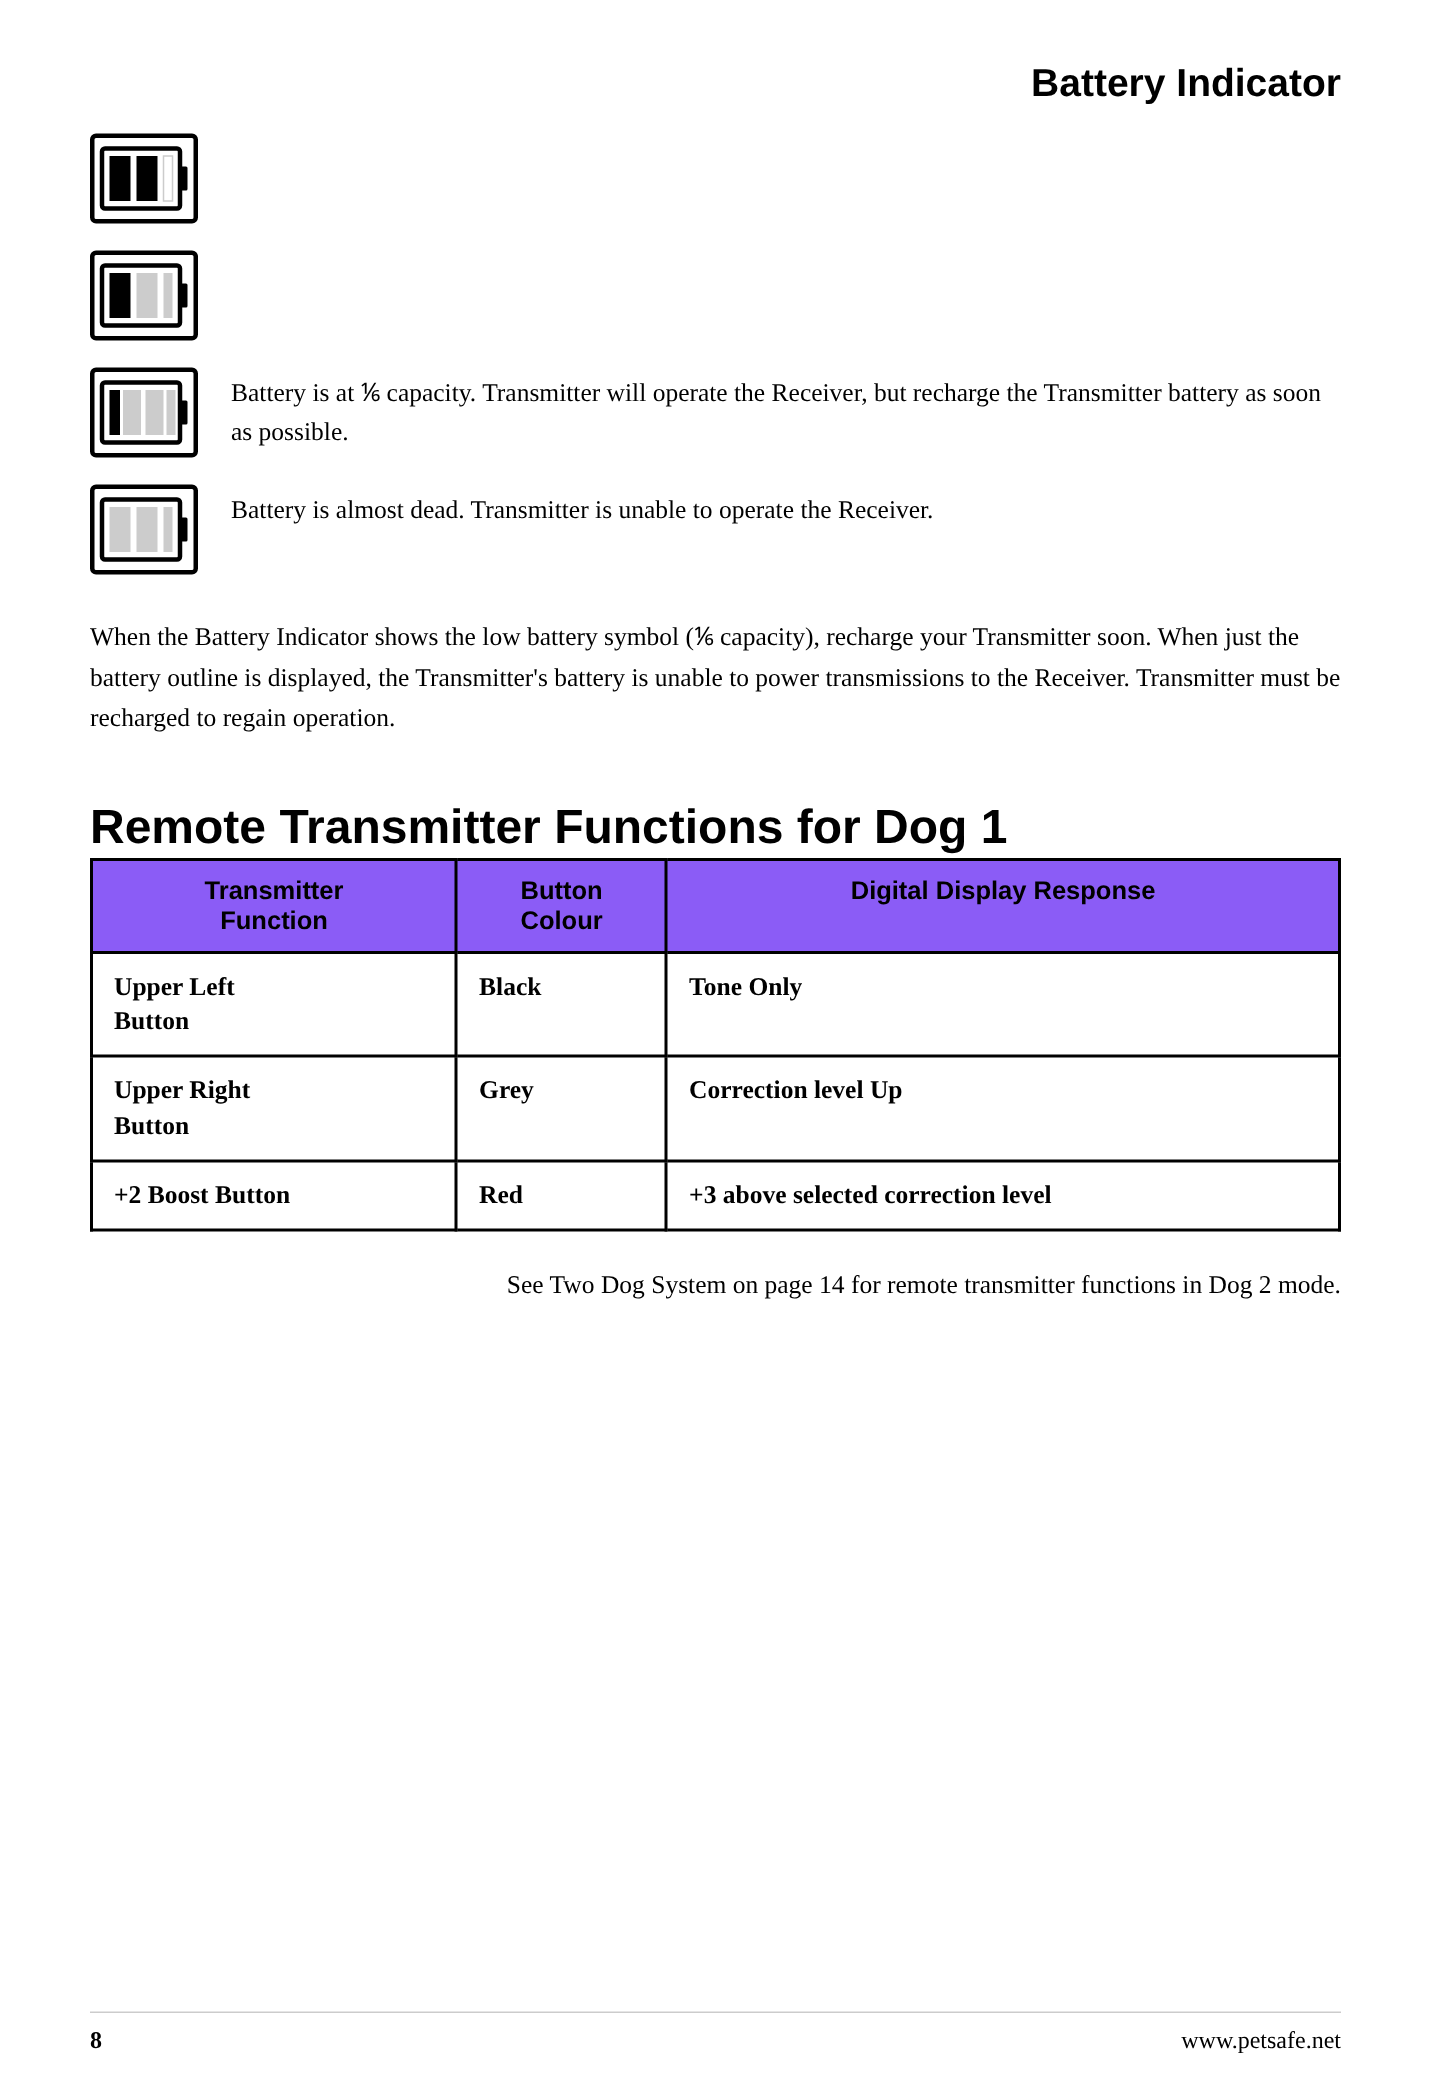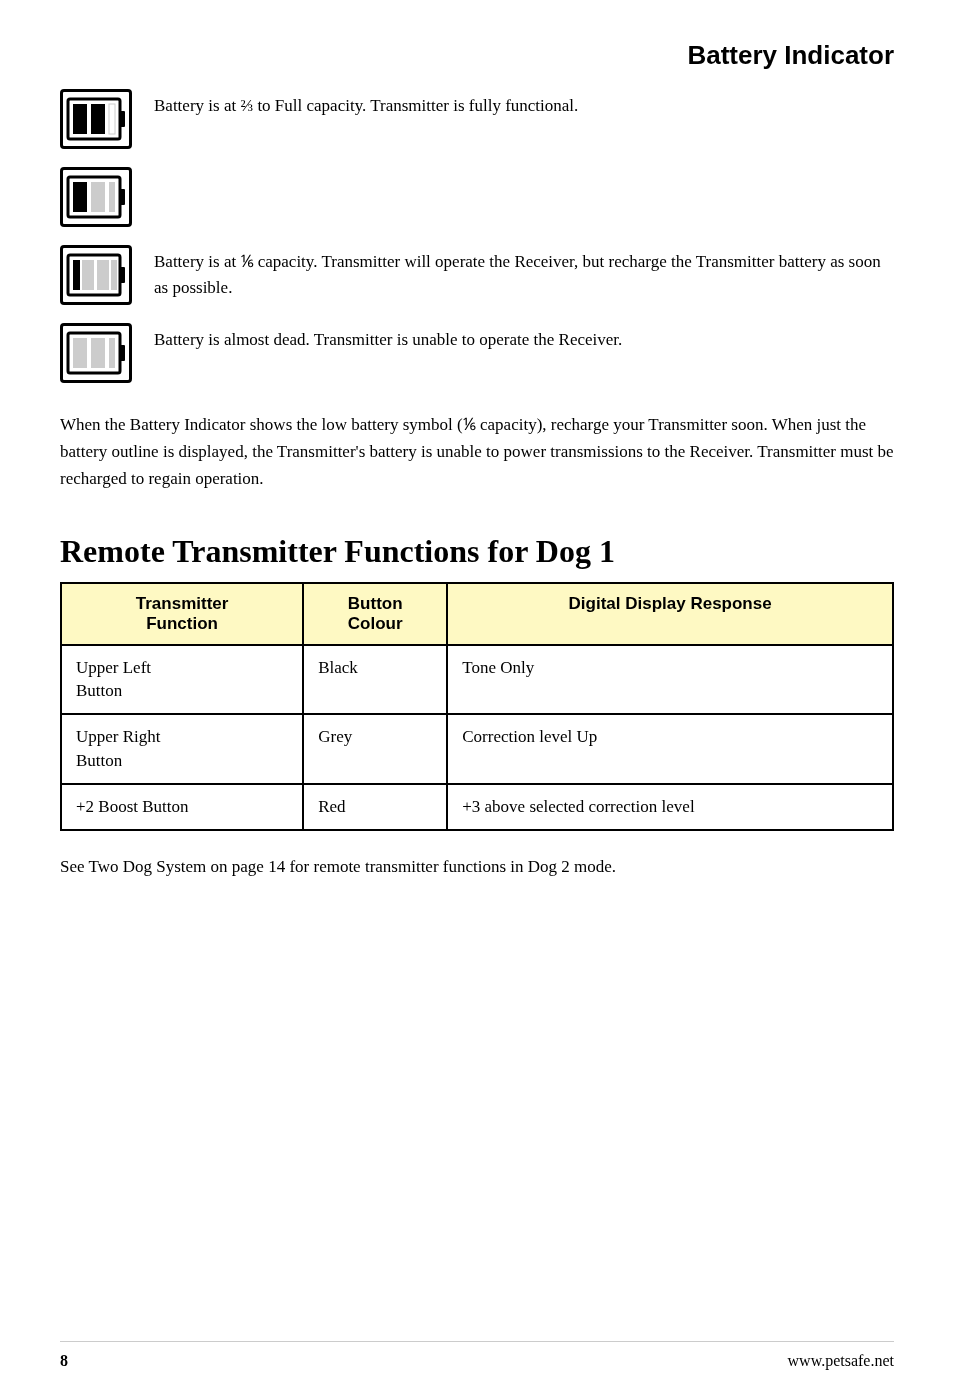--- a/index.html
+++ b/index.html
@@ -61,55 +61,57 @@
     .battery-description {
       font-size: 17px;
       line-height: 1.6;
       margin-bottom: 40px;
     }
 
     
     .remote-title {
       font-size: 32px;
       font-weight: bold;
-      font-family: Liberation Serif, serif;
-      margin-bottom: 12px;
+      font-family: Liberation Sans, sans-serif;
+      margin-bottom: 2px;
     }
 
     
     .functions-table {
       width: 100%;
       border-collapse: collapse;
       margin-bottom: 22px;
       font-size: 17px;
     }
 
     .functions-table th,
     .functions-table td {
       border: 2px solid #000;
       padding: 10px 14px;
       vertical-align: top;
+      font-weight: bold;
     }
 
     .functions-table th {
       font-weight: bold;
-      background: #fef9c3;
+      background: #8b5cf6;
       font-family: Arial, Helvetica, sans-serif;
       font-size: 17px;
     }
 
     .functions-table td {
       font-size: 17px;
       line-height: 1.4;
     }
 
     .footer-note {
       font-size: 17px;
       line-height: 1.6;
       margin-bottom: 60px;
+      text-align: right;
     }
 
     
     .page-footer {
       display: flex;
       justify-content: space-between;
       align-items: center;
       border-top: 1px solid #ccc;
       padding-top: 10px;
       margin-top: auto;
@@ -142,21 +144,20 @@
         <rect x="2" y="4" width="52" height="40" rx="2" ry="2" fill="none" stroke="#000" stroke-width="3"></rect>
 
         <rect x="54" y="16" width="5" height="16" rx="1" fill="#000"></rect>
 
         <rect x="7" y="9" width="14" height="30" fill="#000"></rect>
         <rect x="25" y="9" width="14" height="30" fill="#000"></rect>
 
         <rect x="43" y="9" width="6" height="30" fill="none" stroke="#ccc" stroke-width="1"></rect>
       </svg>
     </div>
-    <p class="battery-text">Battery is at ⅔ to Full capacity. Transmitter is fully functional.</p>
   </div>
 
   <div class="battery-item">
     <div class="battery-icon">
       <svg viewBox="0 0 60 48" xmlns="http://www.w3.org/2000/svg">
         <rect x="2" y="4" width="52" height="40" rx="2" ry="2" fill="none" stroke="#000" stroke-width="3"></rect>
         <rect x="54" y="16" width="5" height="16" rx="1" fill="#000"></rect>
 
         <rect x="7" y="9" width="14" height="30" fill="#000"></rect>
 

